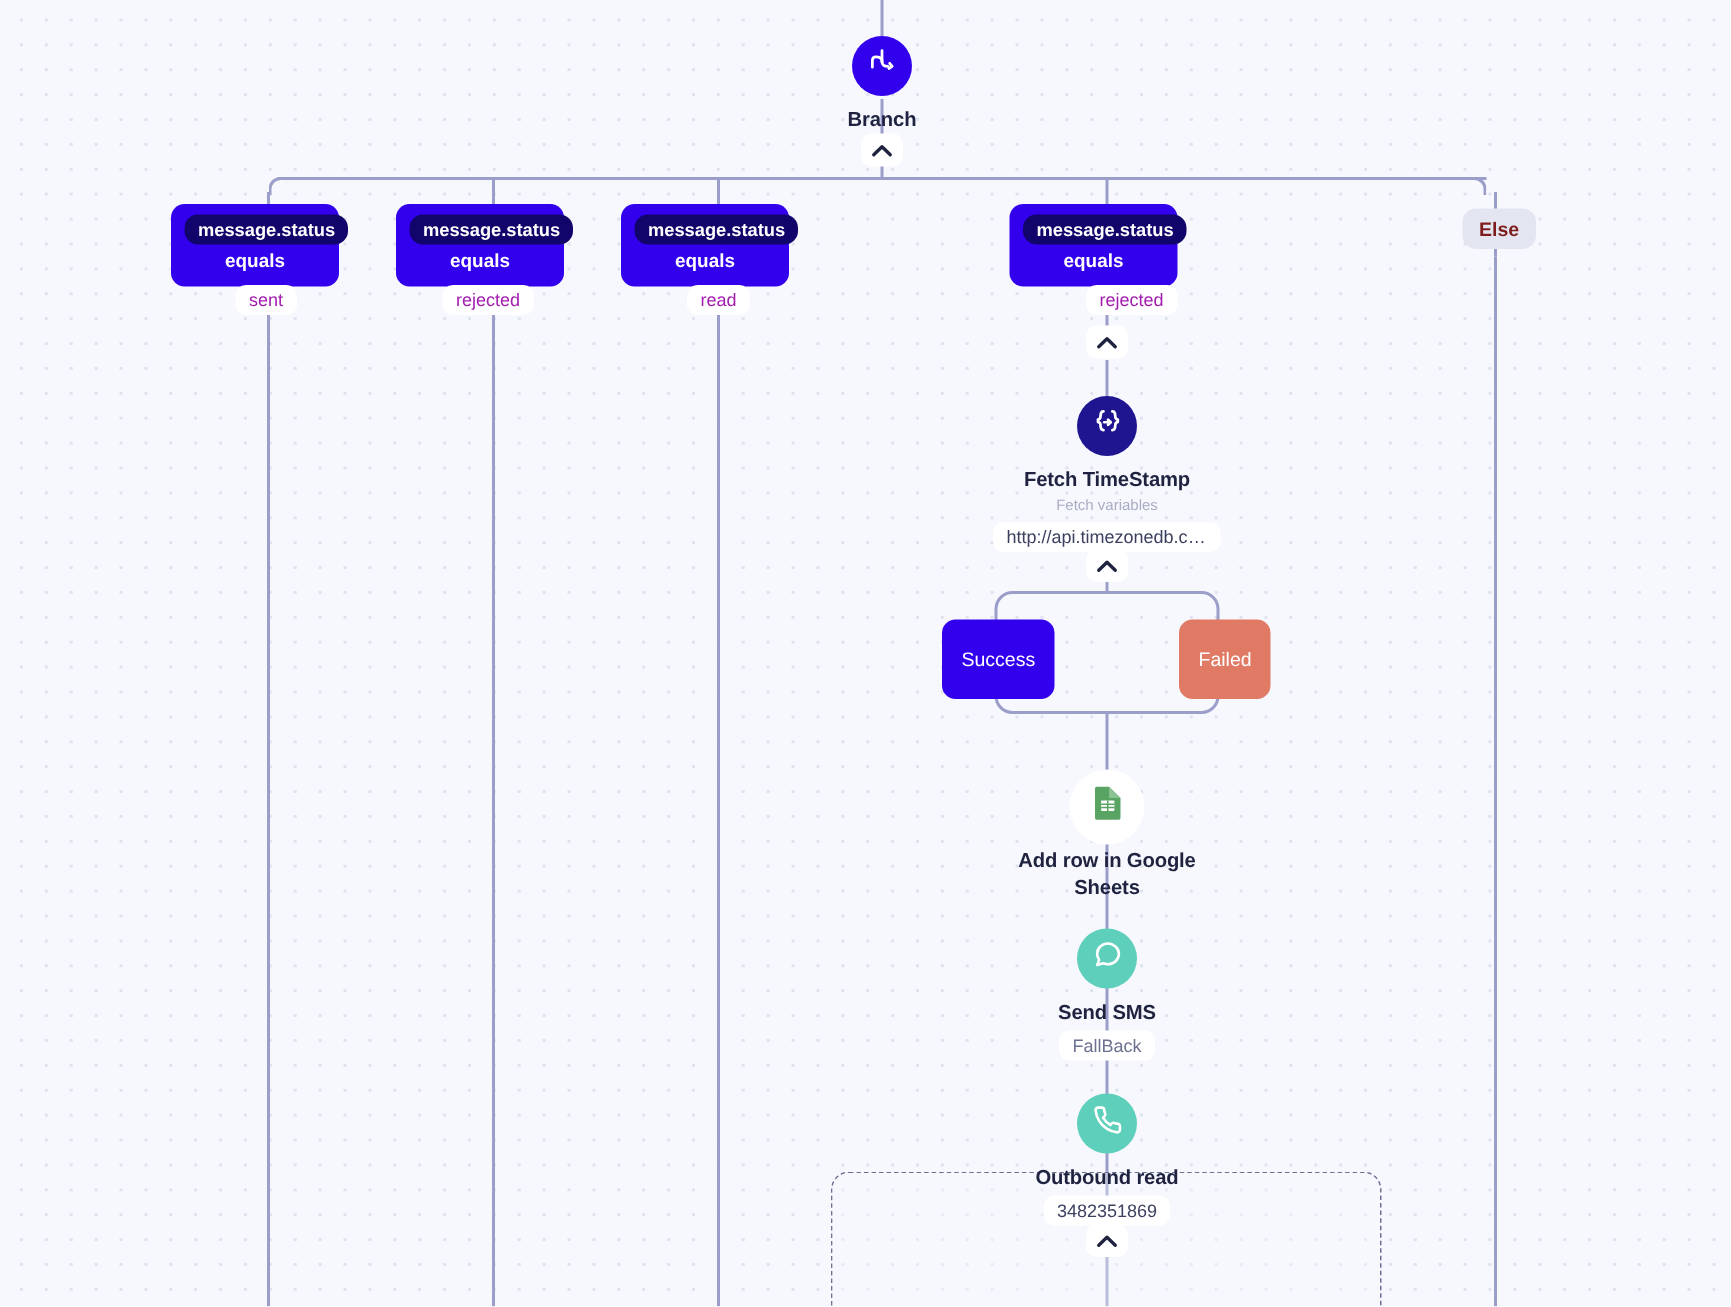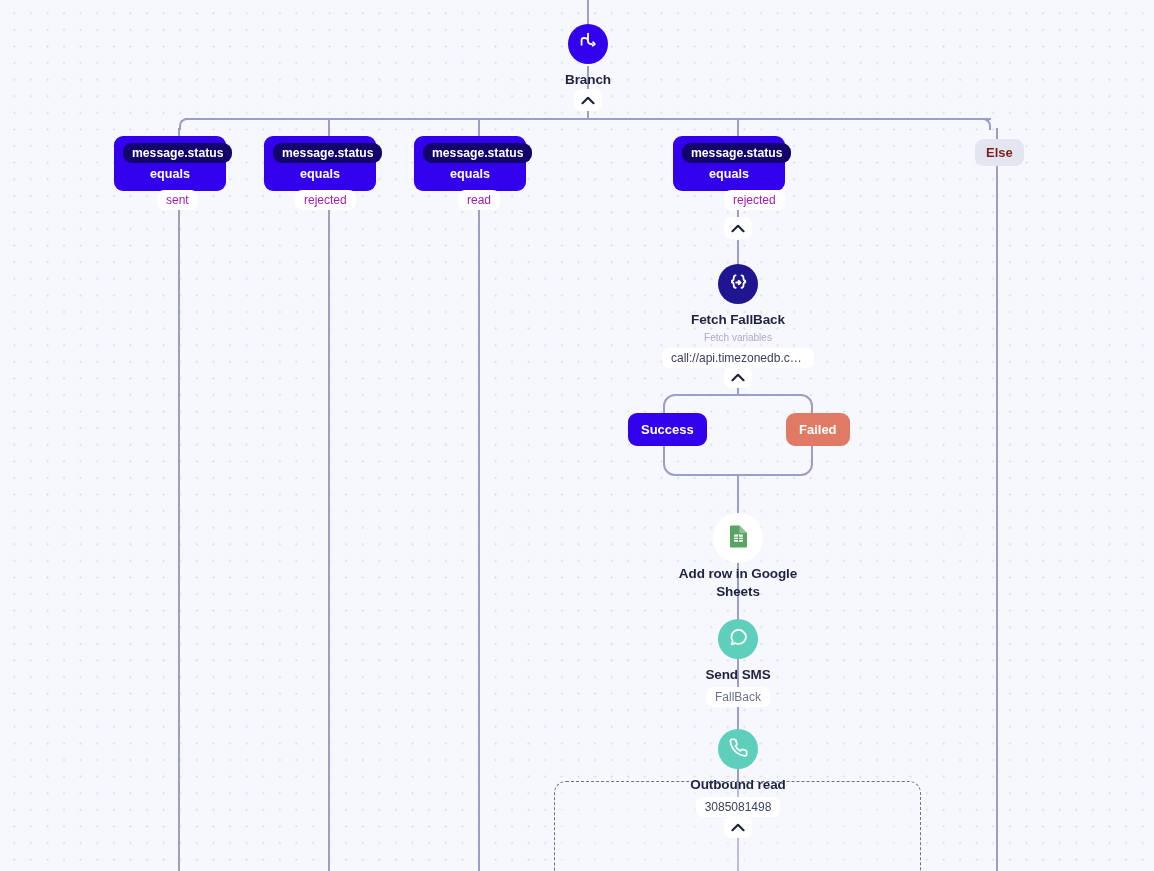--- a/index.html
+++ b/index.html
@@ -149,23 +149,23 @@
     font-weight: 700;
     color: #7f1d1d;
     line-height: 17px;
     z-index: 3;
   }
 
   
   .outcome {
     position: absolute;
     border-radius: 9px;
-    padding: 8px 13px;
+    padding: 18px 13px;
     font-size: 13px;
-    font-weight: 700;
+    font-weight: 400;
     color: #ffffff;
     line-height: 17px;
     z-index: 4;
     white-space: nowrap;
   }
   .outcome.success { background: #3300ee; }
   .outcome.failed  { background: #e07a64; }
 </style>
 </head>
 <body>
@@ -265,23 +265,23 @@
     <div class="node-circle" style="background:#1f1590;">
       <span>
         <svg width="23" height="23" viewBox="0 0 24 24" fill="none" stroke="#ffffff" stroke-width="1.9" stroke-linecap="round" stroke-linejoin="round">
           <path d="M9 4.5c-2 0-2 1.8-2 3 0 1.4-.6 2.6-1.8 2.6v1.8c1.2 0 1.8 1.2 1.8 2.6 0 1.2 0 3 2 3"></path>
           <path d="M15.2 4.5c2 0 2 1.8 2 3 0 1.4.6 2.6 1.8 2.6v1.8c-1.2 0-1.8 1.2-1.8 2.6 0 1.2 0 3-2 3"></path>
           <path d="M9.6 12h4.2"></path>
           <path d="M12.2 10.2 14.1 12l-1.9 1.8"></path>
         </svg>
       </span>
     </div>
-    <div class="node-title">Fetch FallBack</div>
+    <div class="node-title">Fetch TimeStamp</div>
     <div class="node-sub">Fetch variables</div>
-    <div><span class="pill-white url">call://api.timezonedb.co…</span></div>
+    <div><span class="pill-white url">http://api.timezonedb.co…</span></div>
   </div>
 
   <div class="chevron-btn" style="left:724px; top:366px;">
     <svg width="14" height="9" viewBox="0 0 14 9" fill="none" stroke="#1f2340" stroke-width="2.2" stroke-linecap="round" stroke-linejoin="round">
         <path d="M1.5 7.2 7 1.8 12.5 7.2"></path>
       </svg>
   </div>
 
   <div class="outcome success" style="left:628px; top:413px;">Success</div>
   <div class="outcome failed" style="left:786px; top:413px;">Failed</div>
@@ -314,21 +314,21 @@
 
   <div class="node" style="left:658px; top:729px; width:160px;">
     <div class="node-circle" style="background:#5ecfbb;">
       <span>
         <svg width="21" height="21" viewBox="0 0 24 24" fill="none" stroke="#ffffff" stroke-width="2" stroke-linecap="round" stroke-linejoin="round">
           <path d="M21.3 16.9v2.8a1.9 1.9 0 0 1-2 1.9 18.6 18.6 0 0 1-8.1-2.9 18.3 18.3 0 0 1-5.6-5.6A18.6 18.6 0 0 1 2.7 4.9a1.9 1.9 0 0 1 1.9-2.1h2.8a1.9 1.9 0 0 1 1.9 1.6c.1 1 .3 1.9.7 2.8a1.9 1.9 0 0 1-.4 2L8.4 10.4a15 15 0 0 0 5.6 5.6l1.2-1.2a1.9 1.9 0 0 1 2-.4c.9.3 1.8.6 2.8.7a1.9 1.9 0 0 1 1.3 1.8z"></path>
         </svg>
       </span>
     </div>
     <div class="node-title">Outbound read</div>
-    <div><span class="pill-white">3085081498</span></div>
+    <div><span class="pill-white">3482351869</span></div>
   </div>
 
   <div class="chevron-btn" style="left:724px; top:816px;">
     <svg width="14" height="9" viewBox="0 0 14 9" fill="none" stroke="#1f2340" stroke-width="2.2" stroke-linecap="round" stroke-linejoin="round">
         <path d="M1.5 7.2 7 1.8 12.5 7.2"></path>
       </svg>
   </div>
 
 </div>
 

